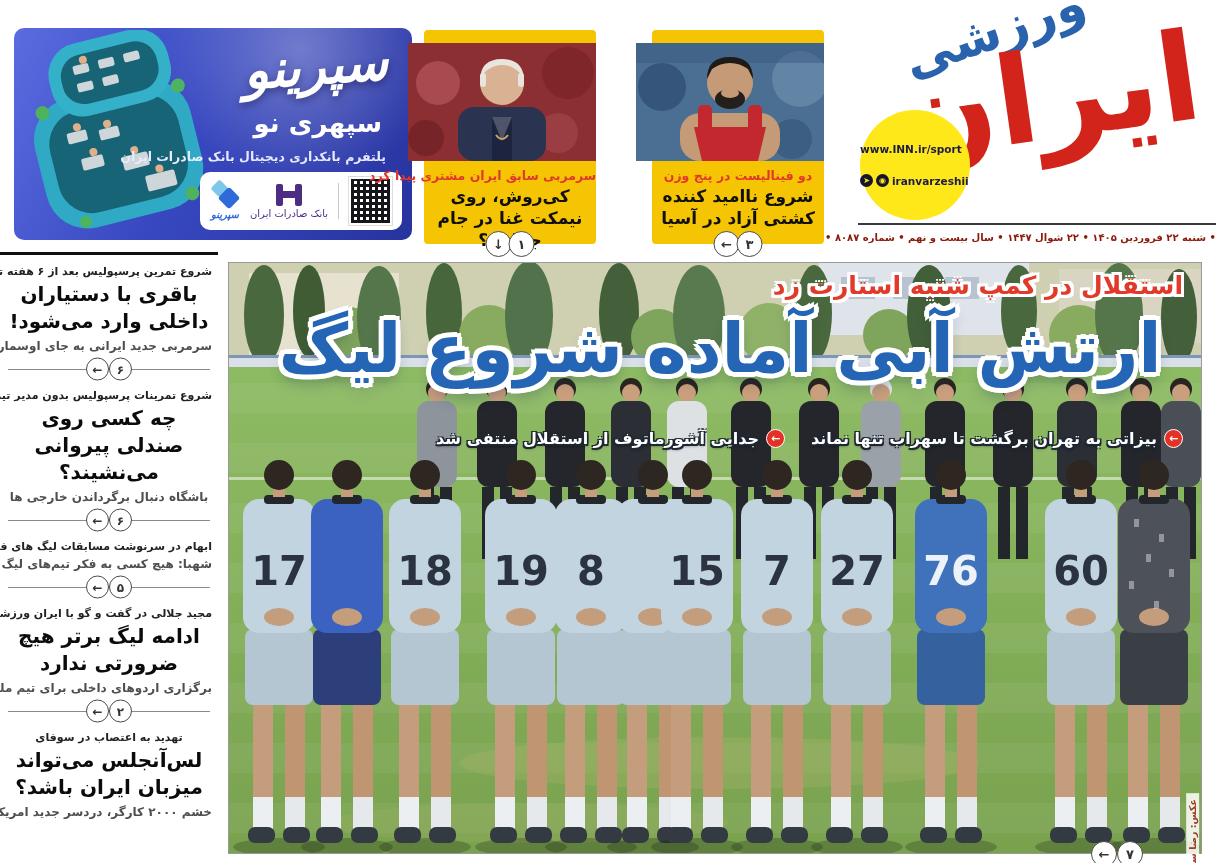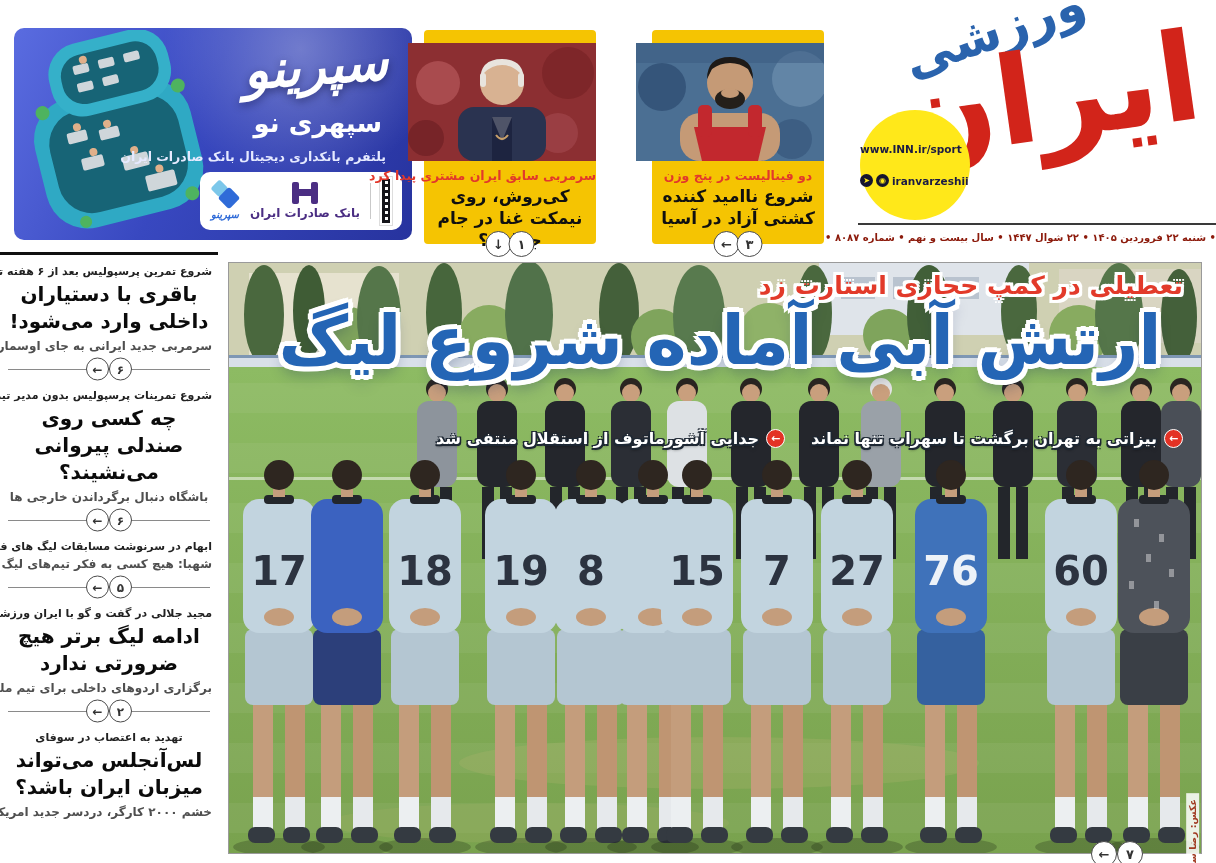--- a/index.html
+++ b/index.html
@@ -33,21 +33,21 @@
   .ad-tagline{position:absolute;right:26px;top:121px;font-size:12.5px;font-weight:bold;color:#e6eaff;}
   .ad-bar{position:absolute;left:186px;right:10px;bottom:10px;height:58px;background:#fff;border-radius:10px;
           direction:ltr;display:flex;align-items:center;gap:10px;padding:4px 10px;box-sizing:border-box;}
   .brand-col{display:flex;flex-direction:column;align-items:center;gap:1px;}
   .diamonds{position:relative;width:30px;height:26px;}
   .diamonds i{position:absolute;display:block;transform:rotate(45deg);border-radius:3px;}
   .diamonds .d1{width:13px;height:13px;background:#7cc7ea;left:3px;top:0;}
   .diamonds .d2{width:16px;height:16px;background:#2f6bd8;left:11px;top:8px;}
   .ad-sig{font-size:10px;color:#2f6bd8;font-weight:bold;font-style:italic;}
   .bank{display:flex;flex-direction:column;align-items:center;gap:2px;}
-  .bank-caption{font-size:12px;color:#4b2e83;font-weight:bold;white-space:nowrap;}
+  .bank-caption{font-size:10px;color:#4b2e83;font-weight:normal;white-space:nowrap;}
   .bar-divider{width:1px;height:36px;background:#c9c9c9;}
   .qr{width:44px;height:44px;border:2px solid #fff;outline:1px solid #ddd;background:
       repeating-linear-gradient(0deg,#15151a 0 3px,transparent 3px 6px),
       repeating-linear-gradient(90deg,#15151a 0 3px,#fff 3px 6px);}
 
   
   .story-box{position:absolute;top:30px;width:172px;height:214px;background:#f5c402;border-radius:4px;text-align:center;}
   .box1{left:424px;} .box2{left:652px;}
   .story-photo{display:block;margin:13px auto 0;width:188px;height:118px;}
   .story-kicker{margin-top:7px;font-size:12.5px;font-weight:bold;color:#e2382b;white-space:nowrap;}
@@ -67,21 +67,21 @@
   .side-sub{font-size:12px;font-weight:bold;color:#4f4f4f;margin-top:4px;white-space:nowrap;}
   .side-rule{position:relative;height:24px;margin-top:4px;}
   .side-rule::before{content:"";position:absolute;left:2px;right:2px;top:50%;border-top:1px solid #8a8a8a;}
   .side-rule .pair{position:absolute;left:50%;top:50%;transform:translate(-50%,-50%);direction:ltr;display:flex;}
 
   
   .photo-wrap{position:absolute;left:228px;top:262px;width:972px;height:590px;border:1px solid #9a9a9a;}
   .photo-svg{position:absolute;inset:0;width:100%;height:100%;}
   .lead-kicker{position:absolute;top:8px;right:18px;font-size:25px;font-weight:900;color:#e23a2a;
     text-shadow:-3px -3px 0 #fff,3px -3px 0 #fff,-3px 3px 0 #fff,3px 3px 0 #fff,-3px 0 0 #fff,3px 0 0 #fff,0 -3px 0 #fff,0 3px 0 #fff;}
-  .lead-headline{position:absolute;top:34px;right:20px;left:30px;margin:4px;text-align:center;
+  .lead-headline{position:absolute;top:34px;right:20px;left:30px;margin:12px;text-align:center;
     font-size:68px;font-weight:900;color:#2465b5;letter-spacing:-1px;
     text-shadow:-4px -4px 0 #fff,4px -4px 0 #fff,-4px 4px 0 #fff,4px 4px 0 #fff,-5px 0 0 #fff,5px 0 0 #fff,0 -5px 0 #fff,0 5px 0 #fff,0 8px 14px rgba(20,40,90,.35);}
   .lead-bullets{position:absolute;top:166px;right:18px;display:flex;gap:26px;}
   .bullet{display:flex;align-items:center;gap:7px;font-size:16px;font-weight:900;color:#fff;
     text-shadow:-1.5px -1.5px 0 #1d2733,1.5px -1.5px 0 #1d2733,-1.5px 1.5px 0 #1d2733,1.5px 1.5px 0 #1d2733,0 2px 3px rgba(0,0,0,.5);}
   .dot{flex:none;width:19px;height:19px;border-radius:50%;background:#e33225;border:1.5px solid #fff;color:#fff;
        display:flex;align-items:center;justify-content:center;font-size:11px;text-shadow:none;box-sizing:border-box;}
   .photo-credit{position:absolute;right:2px;bottom:60px;transform:rotate(-90deg);transform-origin:100% 100%;
        font-size:9.5px;font-weight:bold;color:#a03a22;background:rgba(255,255,255,.85);padding:1px 6px;white-space:nowrap;}
   .lead-pages{position:absolute;bottom:-14px;right:58px;direction:ltr;display:flex;}
@@ -609,21 +609,21 @@
               <rect x="-20" y="60" width="5" height="8"></rect>
               <rect x="5" y="75" width="5" height="8"></rect>
               <rect x="-8" y="95" width="5" height="8"></rect>
               <rect x="15" y="110" width="5" height="8"></rect>
               <rect x="-25" y="122" width="5" height="8"></rect>
               <rect x="0" y="142" width="5" height="8"></rect>
             </g>
   </g>
         </g>
     </svg>
-    <div class="lead-kicker">تعطیلی در کمپ حجازی استارت زد</div>
+    <div class="lead-kicker">استقلال در کمپ شنبه استارت زد</div>
     <h1 class="lead-headline">ارتش آبی آماده شروع لیگ</h1>
     <div class="lead-bullets">
       <div class="bullet">
         <span class="dot">←</span>
         <span>بیزاتی به تهران برگشت تا سهراب تنها نماند</span>
       </div>
       <div class="bullet">
         <span class="dot">←</span>
         <span>جدایی آشورماتوف از استقلال منتفی شد</span>
       </div>

